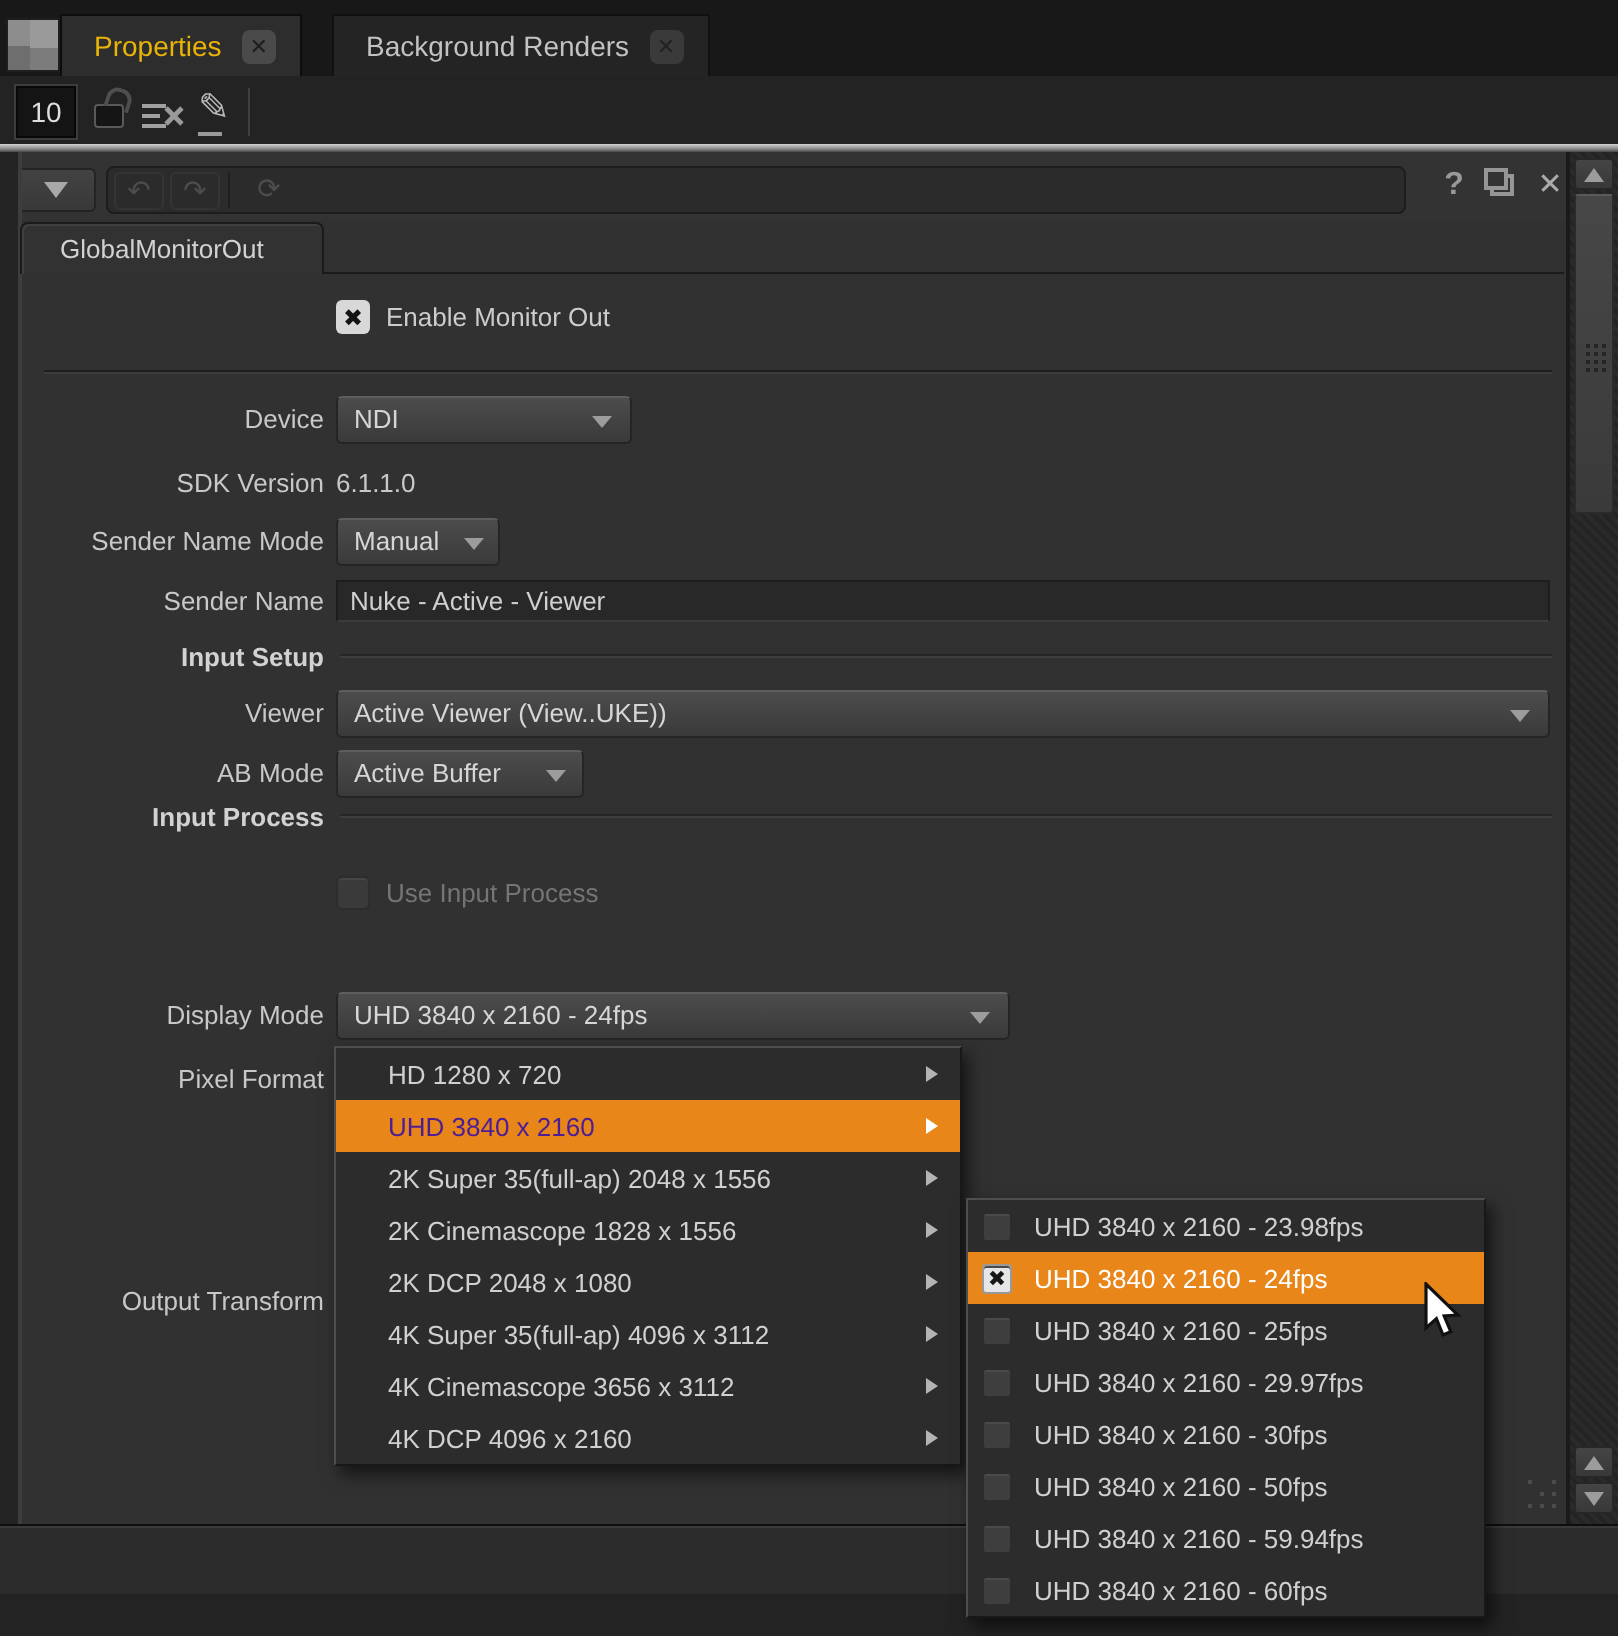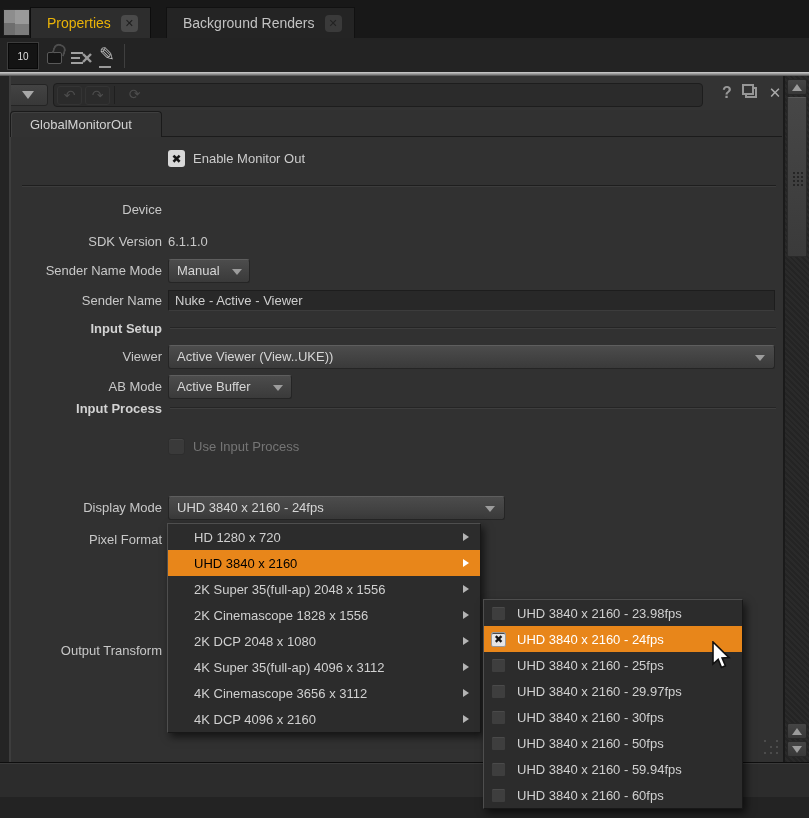--- a/index.html
+++ b/index.html
@@ -18,21 +18,21 @@
   .tab-label{font-size:14px;}
   .tab.active .tab-label{color:#eab308;}
   .tab.inactive .tab-label{color:#c2c2c2;}
   .tab-close{width:17px;height:17px;border-radius:4px;background:#4a4a4a;color:#1d1d1d;font-size:11px;
     font-weight:bold;display:flex;align-items:center;justify-content:center;}
   .tab.inactive .tab-close{background:#3a3a3a;color:#222;}
 
   
   .toolbar{position:absolute;left:0;top:38px;width:809px;height:35px;background:#232323;}
   .stack-input{position:absolute;left:8px;top:5px;width:30px;height:26px;background:#141414;color:#dedede;
-    border:1px solid #090909;outline:1px solid #3c3c3c;text-align:center;font-size:10px;padding:0;}
+    border:1px solid #090909;outline:1px solid #3c3c3c;text-align:center;font-size:14px;padding:0;}
   .icon-lock{position:absolute;left:47px;top:14px;width:15px;height:12px;background:#151515;border:1px solid #595959;border-radius:2px;}
   .icon-lock::before{content:'';position:absolute;top:-9px;left:5px;width:9px;height:9px;border:2px solid #4e4e4e;
     border-bottom:none;border-radius:6px 6px 0 0;transform:rotate(18deg);}
   .icon-clearall{position:absolute;left:70px;top:12px;width:22px;height:16px;}
   .icon-pencil{position:absolute;left:96px;top:6px;width:22px;height:26px;color:#b8b8b8;font-size:19px;line-height:22px;text-align:center;}
   .icon-pencil::after{content:'';position:absolute;left:3px;bottom:2px;width:12px;height:2px;background:#9a9a9a;}
   .tool-divider{position:absolute;left:124px;top:6px;width:1px;height:24px;background:#3f3f3f;}
 
   
   .splitter{position:absolute;left:0;top:72px;width:809px;height:4px;
@@ -110,21 +110,21 @@
   .bottom-strip2{position:absolute;left:0;top:797px;width:809px;height:21px;background:#232323;}
 
   
   .menu{position:absolute;background:#2c2c2c;border:1px solid #4e4e4e;border-bottom-color:#181818;border-right-color:#181818;
     box-shadow:3px 4px 8px rgba(0,0,0,.6);z-index:50;}
   .menu-main{left:167px;top:523px;width:314px;}
   .menu-sub{left:483px;top:599px;width:260px;}
   .mi{position:relative;height:26px;display:flex;align-items:center;color:#d0d0d0;padding-left:26px;}
   .mi .mi-arrow{position:absolute;right:11px;top:9px;width:0;height:0;
     border-top:4px solid transparent;border-bottom:4px solid transparent;border-left:6px solid #b4b4b4;}
-  .mi.hl{background:#e8861a;color:#000000;}
+  .mi.hl{background:#e8861a;color:#4c1d95;}
   .mi.hl .mi-arrow{border-left-color:#ffffff;}
   .smi{position:relative;height:26px;display:flex;align-items:center;color:#d0d0d0;padding-left:7px;}
   .smi.hl{background:#e8861a;color:#ffffff;}
   .smi .scb{width:15px;height:15px;border-radius:2px;background:#3e3e3e;border:1px solid #2c2c2c;
     box-shadow:inset 0 1px 0 #4a4a4a;margin-right:11px;flex:none;display:flex;align-items:center;justify-content:center;}
   .smi .scb.checked{background:#e6e6e6;color:#161616;font-weight:bold;font-size:11px;border-color:#999;}
 
   
   .cursor{position:absolute;left:710px;top:641px;z-index:90;}
 </style>
@@ -191,20 +191,26 @@
     <span class="rctrl">
       <span class="cb">✖</span>
       <span class="cb-label">Enable Monitor Out</span>
     </span>
   </div>
 
   <div class="hr1"></div>
 
   <div class="row" style="top:197px;">
     <span class="rlabel">Device</span>
+    <span class="rctrl">
+      <span class="dropdown" style="width:148px;">
+        <span>NDI</span>
+        <span class="dd-arrow"></span>
+      </span>
+    </span>
   </div>
 
   <div class="row" style="top:229px;">
     <span class="rlabel">SDK Version</span>
     <span class="rctrl">
         <span class="value-text">6.1.1.0</span>
       </span>
   </div>
 
   <div class="row" style="top:258px;">

